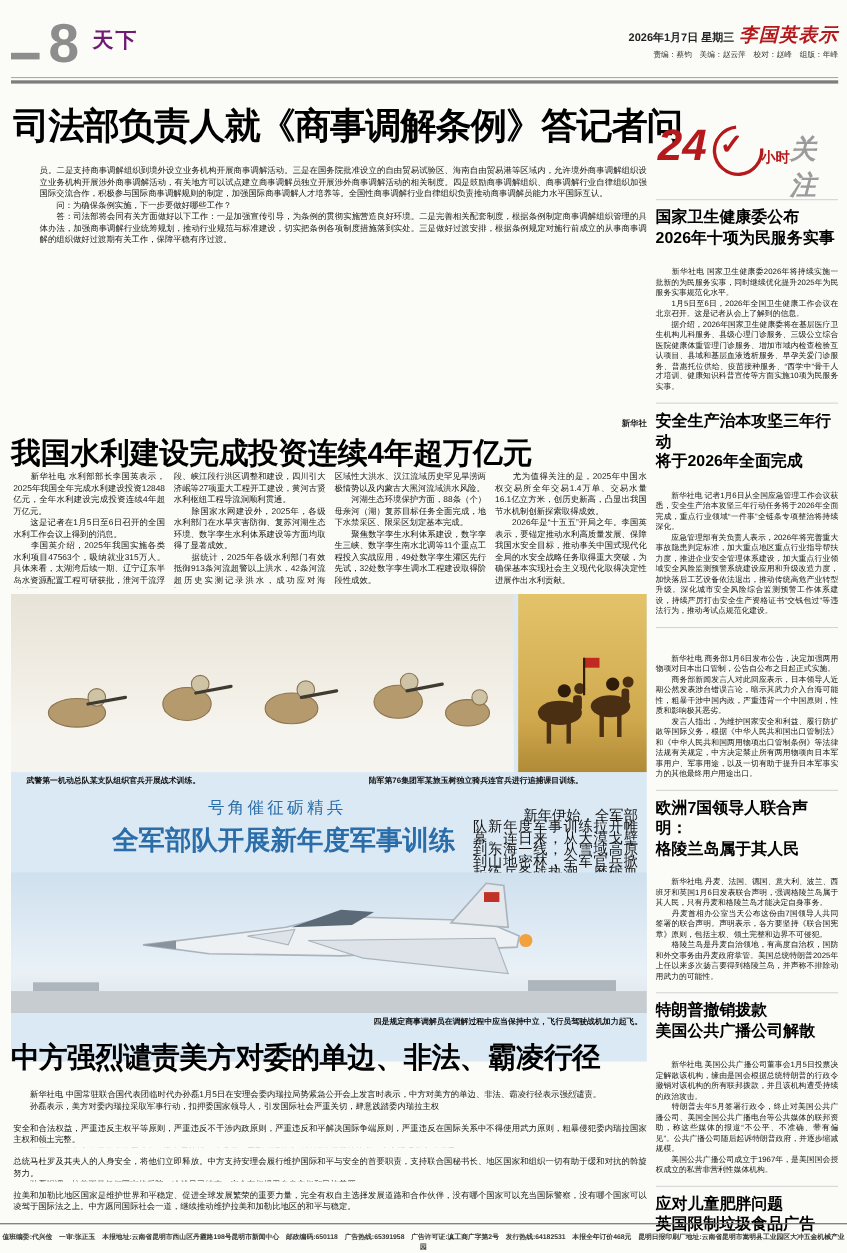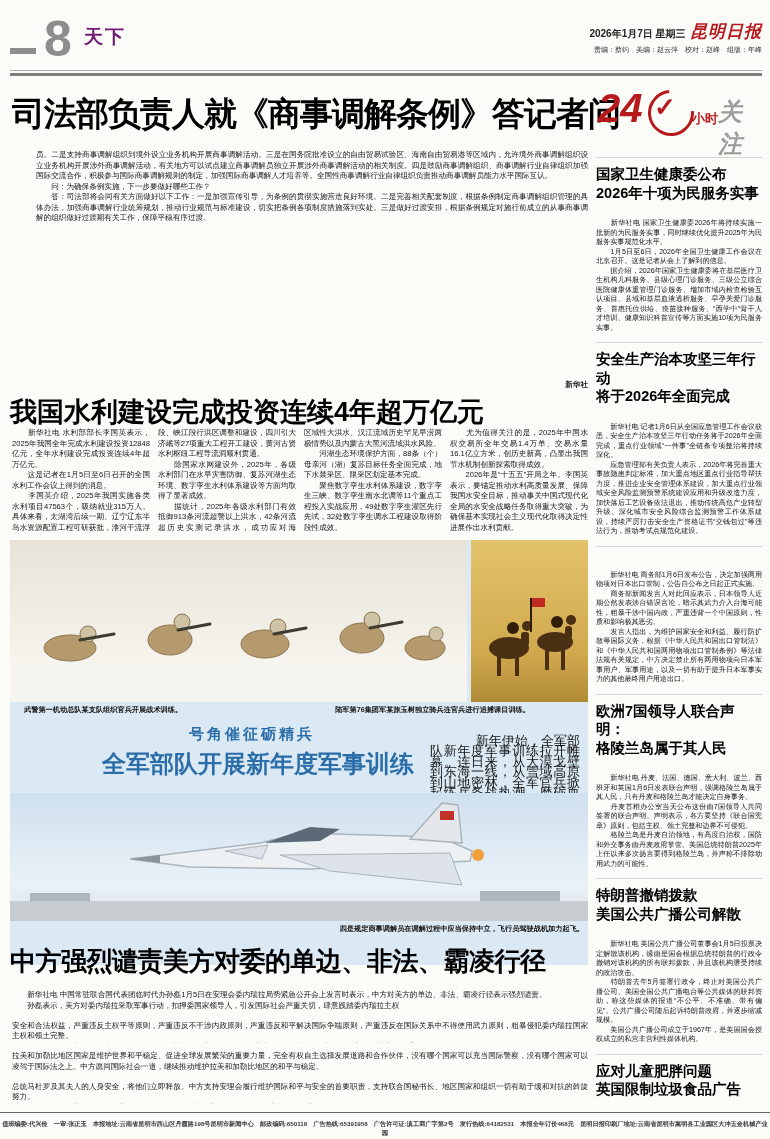--- a/index.html
+++ b/index.html
@@ -34,33 +34,33 @@
   .cols-water{top:428px;left:12px;width:576px;height:106px;}
   .cols-water .coltext{height:106px;}
 
   
   .feature{top:540px;left:10px;width:578px;height:425px;background:#dbe9f4;}
   .photo-row{display:flex;gap:4px;height:162px;}
   .caption-row{display:flex;justify-content:space-between;padding:3px 58px 0 0;font-size:7.2px;font-weight:bold;color:#111;}
   .caption-row span{margin-left:14px;}
   .feature-mid{display:flex;padding:10px 8px 6px 92px;height:62px;}
   .fhead{width:300px;text-align:center;color:#2a6da8;}
-  .kicker{font-size:15px;font-weight:bold;letter-spacing:3px;}
+  .kicker{font-size:15px;font-weight:normal;letter-spacing:3px;}
   .ftitle{font-size:24px;font-weight:900;letter-spacing:0;margin-top:4px;white-space:nowrap;}
   .fintro{width:188px;margin-left:28px;font-size:13px;line-height:10.5px;text-align:justify;white-space:pre-wrap;color:#151515;font-family:Liberation Serif, serif;}
   .fbyline{text-align:right;font-weight:bold;}
   .jet-wrap{height:128px;}
   .jet-caption{font-size:7.2px;font-weight:bold;color:#111;text-align:right;padding:3px 4px 0 0;}
 
   .h-bottom{top:944px;left:10px;width:576px;font-size:26px;font-weight:900;color:#000;letter-spacing:-0.5px;white-space:nowrap;}
   .cols-bottom{top:990px;left:12px;width:576px;height:114px;flex-direction:column;}
   .cols-bottom .coltext{height:114px;}
 
   
-  .rcol{top:84px;left:596px;width:166px;height:1022px;overflow:hidden;}
+  .rcol{top:108px;left:596px;width:166px;height:1022px;overflow:hidden;}
   .rc-logo{height:64px;position:relative;}
   .rc-24{font-size:40px;font-weight:900;font-style:italic;color:#b5191c;position:absolute;left:2px;top:2px;}
   .rc-clock{position:absolute;left:52px;top:6px;width:40px;height:40px;border:3px solid #b5191c;
             border-radius:50%;border-top-color:transparent;transform:rotate(40deg);}
   .rc-check{position:absolute;left:58px;top:8px;color:#b5191c;font-size:26px;font-weight:900;}
   .rc-xiaoshi{position:absolute;left:96px;top:26px;color:#b5191c;font-size:13px;font-weight:bold;}
   .rc-guanzhu{position:absolute;left:122px;top:12px;color:#9b9b9b;font-size:24px;font-weight:900;font-style:italic;letter-spacing:1px;}
   .rc-art{margin-top:9px;padding-top:7px;border-top:1px solid #d5d5d5;}
   .rc-art:first-of-type{border-top:none;margin-top:0;}
   .rc-head{font-size:14.5px;line-height:18.5px;font-weight:900;color:#000;margin-bottom:4px;}
@@ -72,21 +72,21 @@
 </style>
 </head>
 <body>
 
 <div class="abs hdr">
   <div class="hdr-dash"></div>
   <div class="page-num">8</div>
   <div class="section">天下</div>
   <div class="hdr-right">
     <span class="hdr-date">2026年1月7日 星期三</span>
-    <span class="masthead">昆明日报</span>
+    <span class="masthead">李国英表示</span>
     <div class="hdr-staff">责编：蔡钧　美编：赵云萍　校对：赵峰　组版：年峰</div>
   </div>
   <div class="hdr-rule1"></div>
   <div class="hdr-rule2"></div>
 </div>
 
 <div class="abs h-main">司法部负责人就《商事调解条例》答记者问</div>
 <div class="abs cols-main colwrap">
   <div class="coltext">　　国务院总理李强日前签署国务院令，公布《商事调解条例》，自2026年5月1日起施行。司法部负责人就条例的有关问题回答了记者提问。
 　　问：请简要介绍下条例的出台背景。
@@ -229,23 +229,23 @@
   </div>
   <div class="jet-caption">四是规定商事调解员在调解过程中应当保持中立，飞行员驾驶战机加力起飞。</div>
 </div>
 
 <div class="abs h-bottom">中方强烈谴责美方对委的单边、非法、霸凌行径</div>
 <div class="abs cols-bottom colwrap">
   <div class="coltext">　　新华社电 中国常驻联合国代表团临时代办孙磊1月5日在安理会委内瑞拉局势紧急公开会上发言时表示，中方对美方的单边、非法、霸凌行径表示强烈谴责。
 　　孙磊表示，美方对委内瑞拉采取军事行动，扣押委国家领导人，引发国际社会严重关切，肆意践踏委内瑞拉主权</div>
   <div class="coltext">安全和合法权益，严重违反主权平等原则，严重违反不干涉内政原则，严重违反和平解决国际争端原则，严重违反在国际关系中不得使用武力原则，粗暴侵犯委内瑞拉国家主权和领土完整。
 　　孙磊说，当务之急是停止使用武力，避免局势进一步升级，回到对话协商政治解决问题的轨道。中方呼吁美方确保委</div>
-  <div class="coltext">拉美和加勒比地区国家是维护世界和平稳定、促进全球发展繁荣的重要力量，完全有权自主选择发展道路和合作伙伴，没有哪个国家可以充当国际警察，没有哪个国家可以凌驾于国际法之上。中方愿同国际社会一道，继续推动维护拉美和加勒比地区的和平与稳定。</div>
   <div class="coltext">总统马杜罗及其夫人的人身安全，将他们立即释放。中方支持安理会履行维护国际和平与安全的首要职责，支持联合国秘书长、地区国家和组织一切有助于缓和对抗的斡旋努力。
 　　孙磊强调，拉美不是任何国家的后院，冷战早已结束，完全有权捍卫自身主权和民族尊严，</div>
+  <div class="coltext">拉美和加勒比地区国家是维护世界和平稳定、促进全球发展繁荣的重要力量，完全有权自主选择发展道路和合作伙伴，没有哪个国家可以充当国际警察，没有哪个国家可以凌驾于国际法之上。中方愿同国际社会一道，继续推动维护拉美和加勒比地区的和平与稳定。</div>
 </div>
 
 <div class="abs rcol">
   <div class="rc-logo">
     <span class="rc-24">24</span>
     <span class="rc-clock"></span>
     <span class="rc-check">✓</span>
     <span class="rc-xiaoshi">小时</span>
     <span class="rc-guanzhu">关注</span>
   </div>

